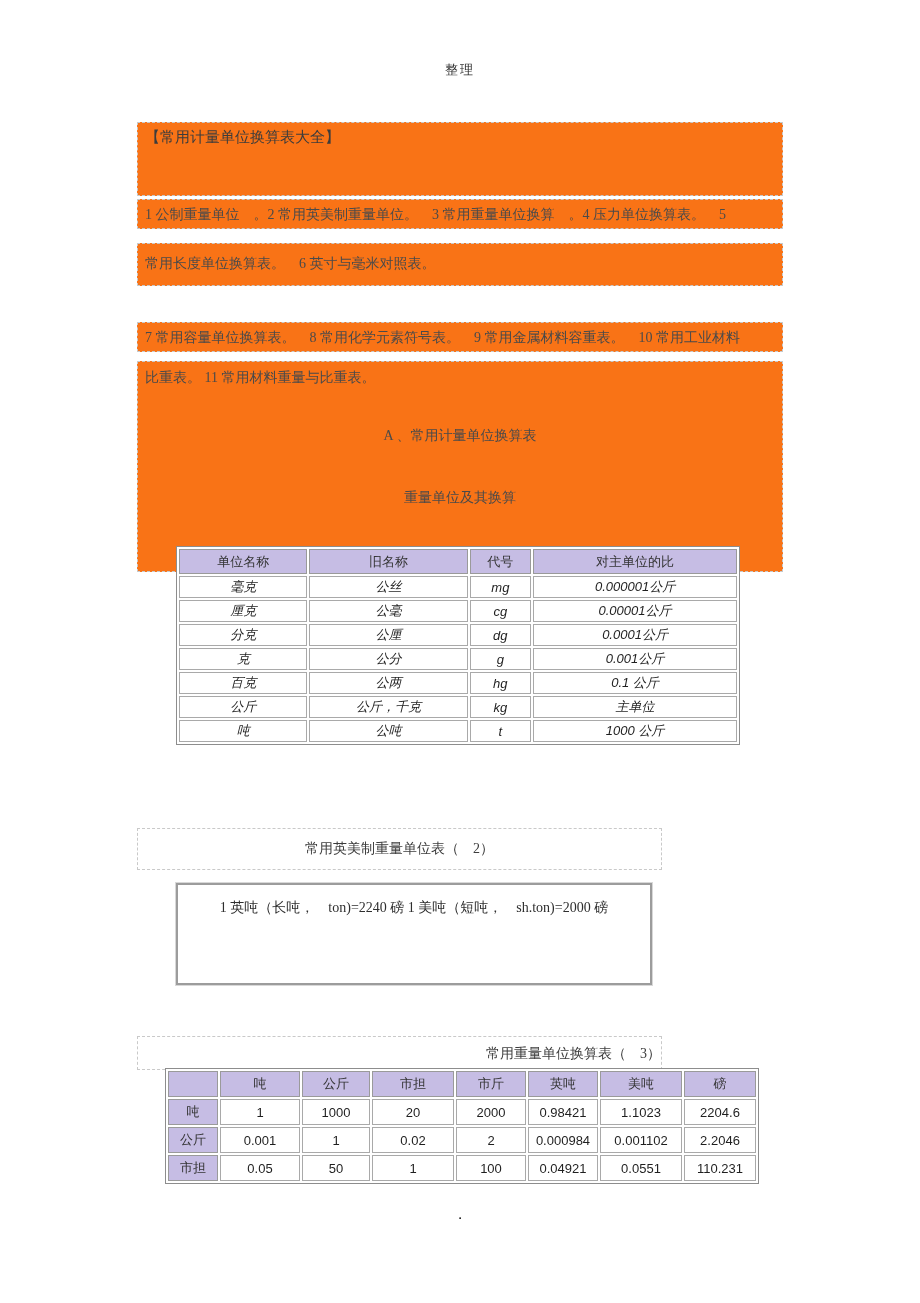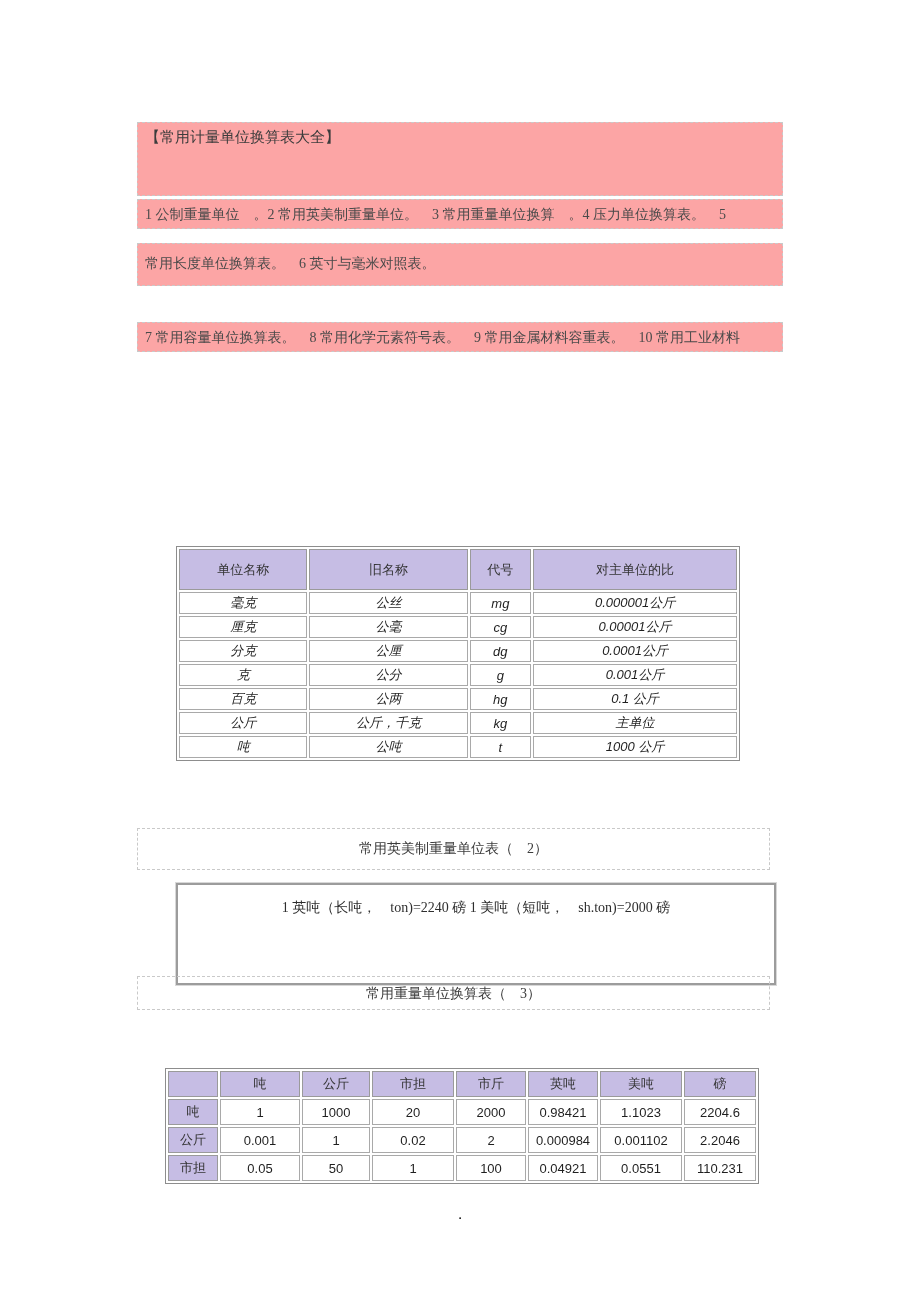--- a/index.html
+++ b/index.html
@@ -3,73 +3,80 @@
 <meta charset="utf-8">
 <style>
   html,body{margin:0;padding:0;background:#ffffff;}
   .page{position:relative;width:920px;height:1303px;background:#ffffff;overflow:hidden;
         font-family:"Liberation Serif","DejaVu Serif",serif;color:#404040;}
 
   .top-note{position:absolute;top:61px;left:0;width:100%;text-align:center;
             font-size:13px;letter-spacing:2px;color:#2f2f2f;}
 
   .content{position:absolute;top:122px;left:137px;width:646px;}
-  .blk{box-sizing:border-box;border:1px dashed #c9c9c9;background:#fca5a5;
+  .blk{box-sizing:border-box;border:1px dashed #c9c9c9;background:#f97316;
        font-size:14px;line-height:17px;color:#4a4a4a;}
   .blk-a{height:74px;margin-bottom:3px;padding:6px 7px;font-size:15px;color:#3c3c3c;}
   .blk-b{height:30px;margin-bottom:14px;padding:6px 7px;}
   .blk-c{height:43px;margin-bottom:2px;padding:11px 7px 0 7px;}
   .blk-d{height:30px;margin-bottom:9px;padding:6px 7px;margin-top:36px;}
   .blk-e{height:211px;padding:7px;}
   .center-line{text-align:center;}
   .mt1{margin-top:41px;}
   .mt2{margin-top:45px;}
   .mt3{margin-top:44px;}
 
   table{border-collapse:separate;border-spacing:2px;background:#ffffff;
         font-family:"Liberation Sans","DejaVu Sans",sans-serif;font-size:13px;}
   .t1{position:absolute;top:546px;left:176px;width:564px;border:1px solid #8d8d8d;}
   .t3{position:absolute;top:1068px;left:165px;border:1px solid #8d8d8d;}
   th{background:#c6bde4;font-weight:normal;border:1px solid #9a9a9a;color:#333333;}
   td{background:#ffffff;border:1px solid #a9a9a9;text-align:center;color:#1f1f1f;}
-  .t1 th{height:23px;padding:8px 3px;}
+  .t1 th{height:23px;padding:0 3px;}
   .t1 td{height:20px;padding:0 3px;font-style:italic;}
   .t3 th{height:24px;padding:0 2px;}
   .t3 td{height:24px;padding:0 3px;}
 
-  .caption-blk{position:absolute;left:137px;width:633px;box-sizing:border-box;
+  .caption-blk{position:absolute;left:137px;width:525px;box-sizing:border-box;
                border:1px dashed #c9c9c9;text-align:center;font-size:14px;color:#3c3c3c;}
   .cap-t2{top:828px;height:42px;padding-top:11px;}
-  .cap-t3{top:976px;height:34px;padding-top:8px;}
-
-  .box2{position:absolute;top:883px;left:176px;width:600px;height:102px;box-sizing:border-box;
+  .cap-t3{top:1036px;height:34px;padding-top:8px;text-align:right;}
+
+  .box2{position:absolute;top:883px;left:176px;width:476px;height:102px;box-sizing:border-box;
         border:2px solid #9c9c9c;outline:1px solid #d8d8d8;text-align:center;
         font-size:14px;line-height:27px;padding-top:9px;color:#2e2e2e;}
 
   .footer-dot{position:absolute;top:1206px;left:0;width:100%;text-align:center;
               font-size:15px;color:#000000;}
 </style>
 </head>
 <body>
 
 <div class="page">
 
+  <div class="top-note">整理</div>
 
   <div class="content">
     <div class="blk blk-a">
       <span>【常用计量单位换算表大全】</span>
     </div>
     <div class="blk blk-b">
       <span>1 公制重量单位　。2 常用英美制重量单位。　3 常用重量单位换算　。4 压力单位换算表。　5</span>
     </div>
     <div class="blk blk-c">
       <span>常用长度单位换算表。　6 英寸与毫米对照表。</span>
     </div>
     <div class="blk blk-d">
       <span>7 常用容量单位换算表。　8 常用化学元素符号表。　9 常用金属材料容重表。　10 常用工业材料</span>
+    </div>
+    <div class="blk blk-e">
+      <div>比重表。 11 常用材料重量与比重表。</div>
+      <div class="center-line mt1">A 、常用计量单位换算表</div>
+      <div class="center-line mt2">重量单位及其换算</div>
+      <div class="center-line mt3">公制重量单位表（　1）</div>
     </div>
   </div>
 
   <table class="t1">
     <colgroup>
         <col style="width:130px">
         <col style="width:160px">
         <col style="width:62px">
         <col style="width:206px">
       </colgroup>

